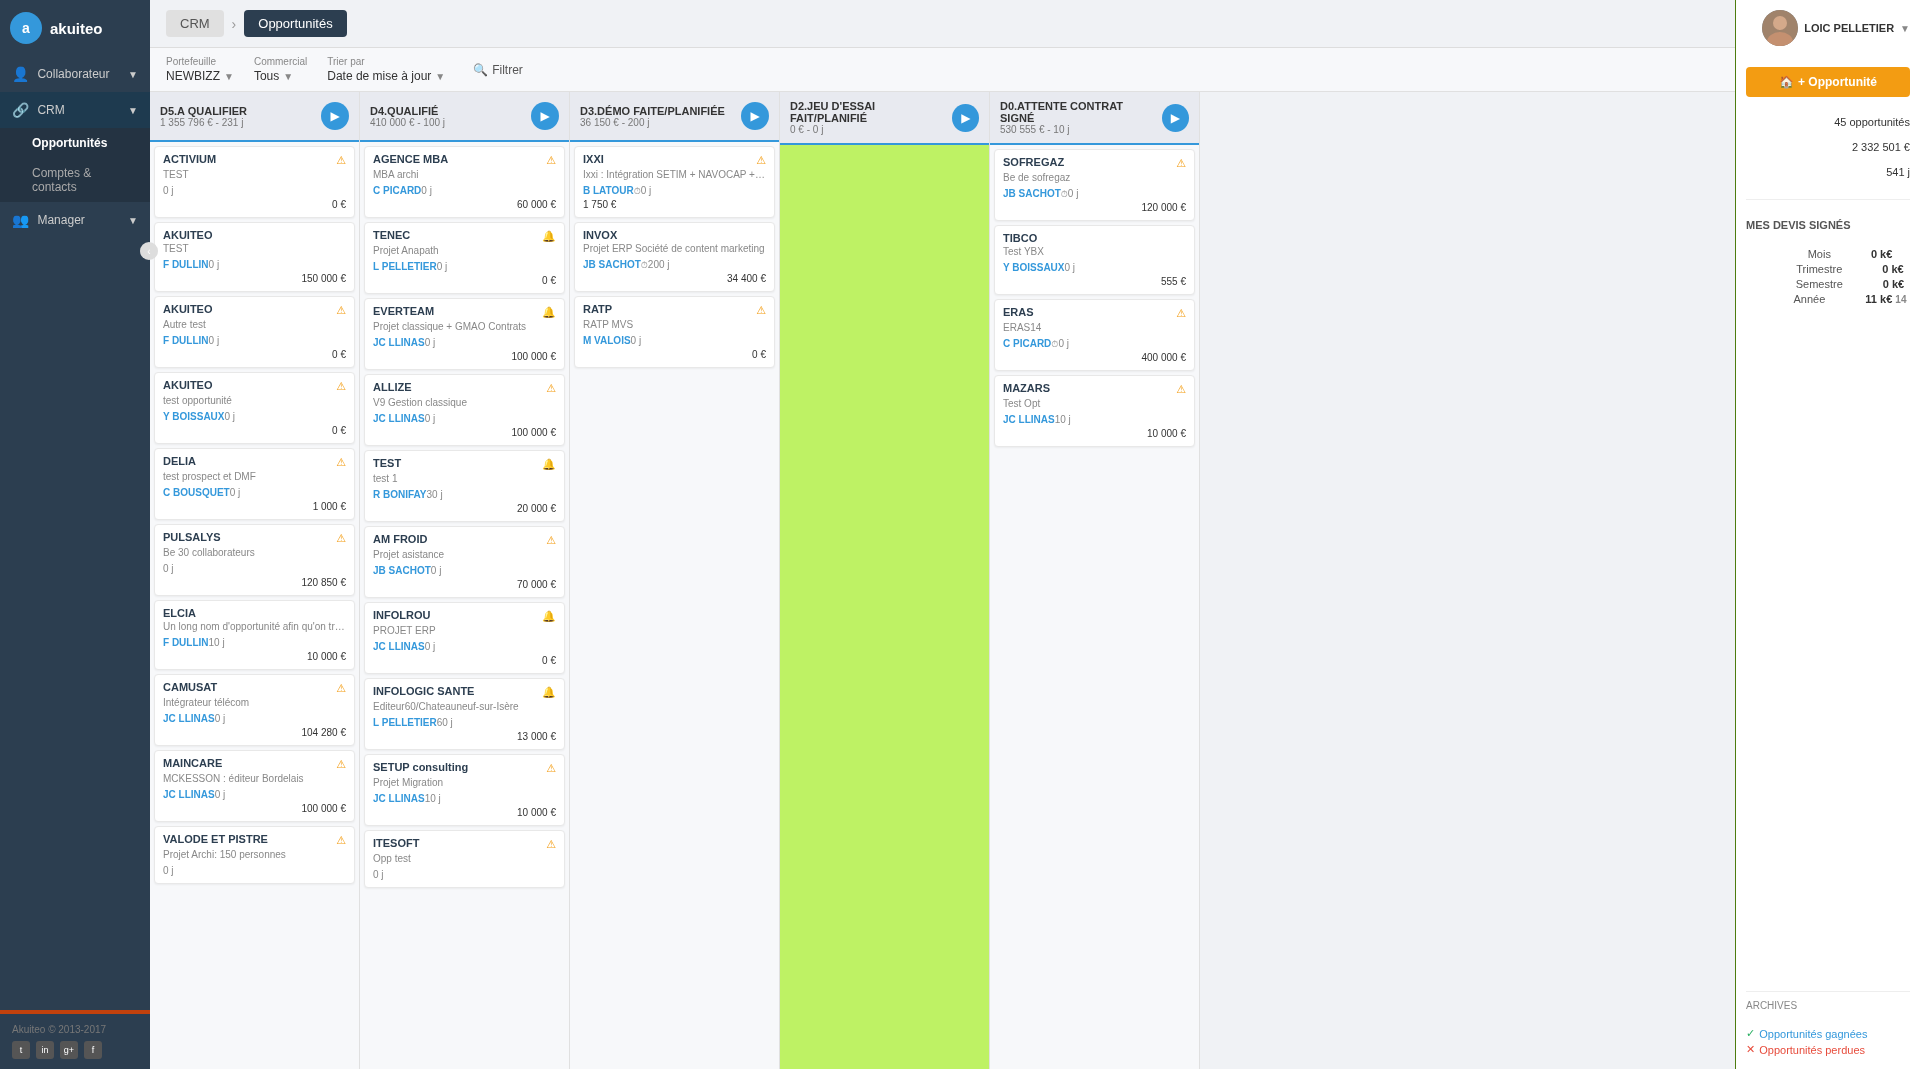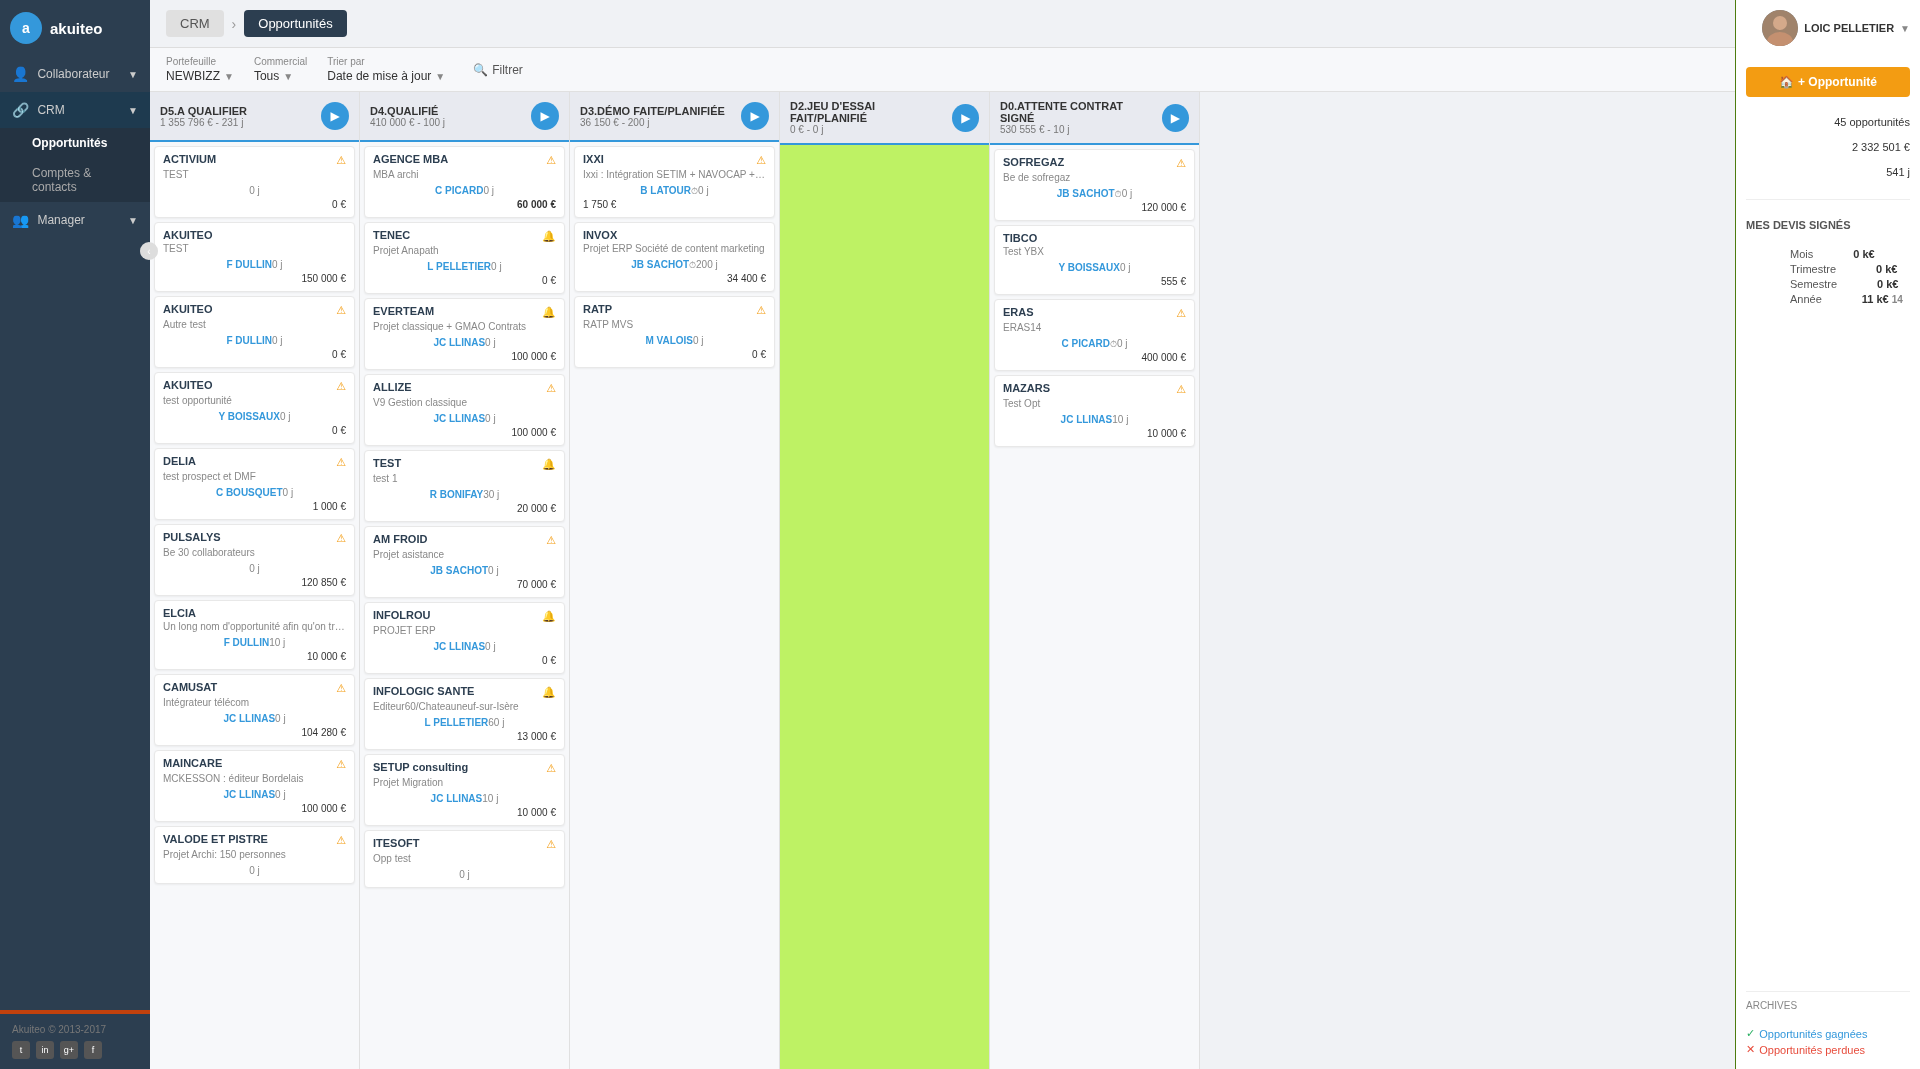--- a/index.html
+++ b/index.html
@@ -192,21 +192,21 @@
       border-radius: 4px;
       margin-bottom: 4px;
       padding: 6px 8px;
       border: 1px solid #e8e8e8;
       cursor: pointer;
       box-shadow: 0 1px 2px rgba(0,0,0,0.05);
     }
     .card-top { display: flex; align-items: flex-start; justify-content: space-between; margin-bottom: 2px; }
     .card-company { font-size: 11px; font-weight: bold; color: #2c3e50; }
     .card-desc { font-size: 10px; color: #888; margin-bottom: 3px; white-space: nowrap; overflow: hidden; text-overflow: ellipsis; }
-    .card-bottom { display: flex; align-items: center; justify-content: center; }
+    .card-bottom { display: flex; align-items: center; justify-content: flex-start; }
     .card-person { font-size: 10px; color: #3498db; font-weight: bold; }
     .card-amount { font-size: 10px; color: #333; }
     .card-days { font-size: 10px; color: #888; }
     .warn-icon { color: #f39c12; font-size: 11px; }
     .alert-icon { color: #e74c3c; font-size: 11px; }
     .clock-icon { color: #888; font-size: 9px; }
 
     
     .kanban-col.empty-col {
       background: #bef264;
@@ -248,21 +248,21 @@
       font-size: 12px;
       font-weight: bold;
       width: 100%;
       display: flex; align-items: center; justify-content: center;
       gap: 4px;
       margin-bottom: 8px;
     }
     .stats-line { display: flex; justify-content: flex-end; font-size: 11px; color: #333; margin-bottom: 2px; }
     .divider { border: none; border-top: 1px solid #eee; margin: 8px 0; }
     .section-title { font-size: 11px; font-weight: bold; color: #555; margin-bottom: 6px; }
-    .devis-row { display: flex; justify-content: flex-start; font-size: 11px; margin-bottom: 3px; color: #555; padding-left: 44px; }
+    .devis-row { display: flex; justify-content: center; font-size: 11px; margin-bottom: 3px; color: #555; padding-left: 44px; }
     .devis-val { font-weight: bold; color: #333; margin-left: 40px; }
     .archives-section { margin-top: auto; }
     .archive-link { display: flex; align-items: center; gap: 4px; font-size: 11px; color: #3498db; cursor: pointer; margin-bottom: 3px; }
     .archive-link.red { color: #e74c3c; }
     .check-icon { color: #27ae60; }
     .x-icon { color: #e74c3c; }
   </style>
 </head>
 <body>
 
@@ -491,21 +491,21 @@
           <div class="kanban-card">
       <div class="card-top">
         <span class="card-company">AGENCE MBA</span>
         <span><span class="warn-icon">⚠</span></span>
       </div>
       <div class="card-desc">MBA archi</div>
       <div class="card-bottom">
         <span class="card-person">C PICARD</span>
         <span><span class="card-days">0 j</span></span>
       </div>
-      <div style="text-align:right;font-weight:bold;"><span class="card-amount">60 000 €</span></div>
+      <div style="text-align:right;"><span class="card-amount">60 000 €</span></div>
     </div>
           <div class="kanban-card">
       <div class="card-top">
         <span class="card-company">TENEC</span>
         <span><span class="alert-icon">🔔</span></span>
       </div>
       <div class="card-desc">Projet Anapath</div>
       <div class="card-bottom">
         <span class="card-person">L PELLETIER</span>
         <span><span class="card-days">0 j</span></span>

